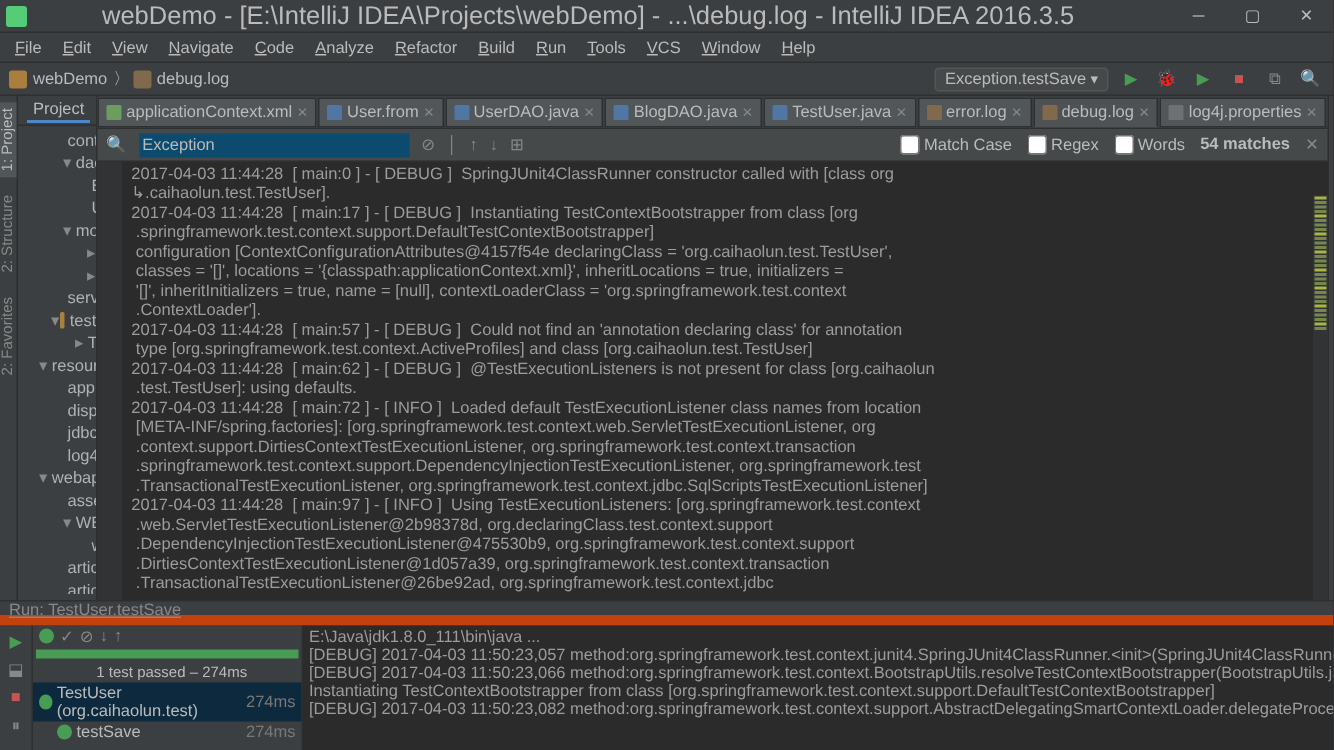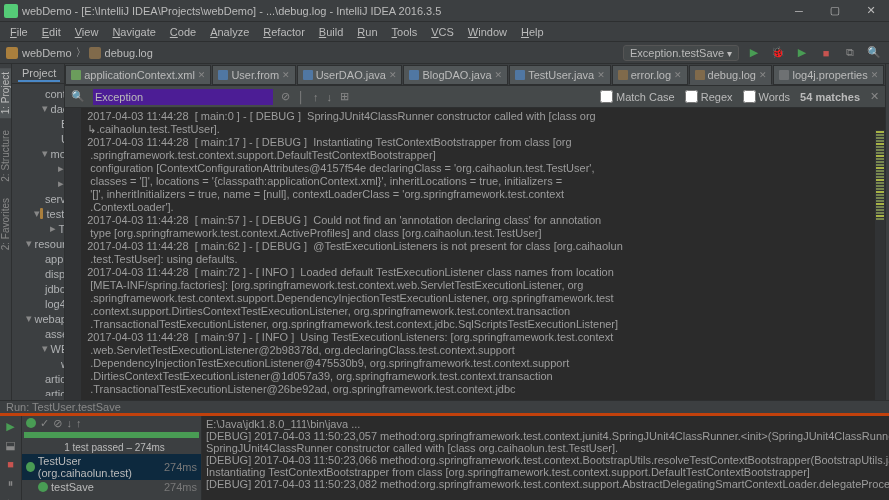--- a/index.html
+++ b/index.html
@@ -1,19 +1,19 @@
 <!DOCTYPE html>
 <html><head>
 <meta charset="utf-8">
 <style>
 * { margin: 0; padding: 0; box-sizing: border-box; font-family: "Segoe UI", Tahoma, sans-serif; font-size: 11px; }
 body { background: #3c3f41; color: #bbbbbb; width: 889px; height: 500px; overflow: hidden; }
 .titlebar { background: #3c3f41; height: 22px; display: flex; align-items: center; padding: 0 4px; border-bottom: 1px solid #2d2f30; }
 .titlebar-icon { width: 14px; height: 14px; margin-right: 4px; display:inline-block; background:#5c7; border-radius:2px; }
-.titlebar-title { flex: 1; color: #bbb; font-size: 11px; }
+.titlebar-title { flex: 1; color: #bbb; font-size: 17px; margin-left: 46px; }
 .win-btns { display: flex; gap: 8px; }
 .win-btn { width: 28px; height: 18px; display: flex; align-items: center; justify-content: center; color: #bbb; cursor: pointer; }
 .menubar { background: #3c3f41; height: 20px; display: flex; align-items: center; padding: 0 4px; gap: 2px; border-bottom: 1px solid #2d2f30; }
 .menu-item { padding: 2px 6px; color: #bbb; cursor: pointer; }
 .navbar { background: #3c3f41; height: 22px; display: flex; align-items: center; padding: 0 6px; border-bottom: 1px solid #2d2f30; }
 .bc-item { color: #bbb; padding: 0 2px; }
 .bc-icon { width:12px; height:12px; display:inline-block; background:#aa7f3d; border-radius:2px; margin-right:2px;}
 .navbar-right { margin-left: auto; display: flex; align-items: center; gap: 6px; }
 .nav-btn { width:18px; height:18px; display:flex; align-items:center; justify-content:center; color:#888; }
 .run-config { background:#45494a; border:1px solid #555; padding:1px 6px; border-radius:3px; color:#bbb; font-size:10px;}
@@ -33,32 +33,32 @@
 .tw { width:10px; display:inline-block; color:#888; }
 .t-icon { width:12px; height:11px; display:inline-block; margin-right:3px; border-radius:1px; }
 .ic-fold { background:#aa7f3d; } .ic-class{ background:#5077a3; border-radius:50%; } .ic-xml{background:#6b9d5c;} .ic-file{background:#6e7173;}
 .editor { flex:1; background:#2b2b2b; display:flex; flex-direction:column; position:relative;}
 .tabs { height:22px; background:#3c3f41; display:flex; align-items:flex-end; border-bottom:1px solid #2d2f30; overflow:hidden;}
 .ed-tab { height:20px; padding:2px 5px; background:#515658; color:#bbb; border:1px solid #2d2f30; margin-right:1px; font-size:10px; display:flex; align-items:center; gap:3px; cursor:pointer; white-space:nowrap;}
 .ed-tab.active { background:#4e5254; border-bottom-color:#4e5254; }
 .tab-close { color:#888; font-size:9px;}
 .tab-ic { width:10px; height:10px; display:inline-block; border-radius:1px;}
 .find-bar { height:22px; background:#45494a; display:flex; align-items:center; padding:0 6px; gap:8px; border-bottom:1px solid #2d2f30; font-size:10px;}
-.find-input { flex:0 0 180px; background:#4c1d95; border:none; color:#bbb; padding:2px;}
-.find-right { margin-left:auto; display:flex; gap:10px; align-items:center;}
+.find-input { flex:0 0 180px; background:#0c4a6e; border:none; color:#bbb; padding:2px;}
+.find-right { margin-left:auto; display:flex; gap:10px; align-items:flex-start;}
 .chk { display:flex; align-items:center; gap:3px; color:#bbb;}
 .matches { color:#bbb; font-weight:bold;}
 .log-area { flex:1; overflow:auto; background:#2b2b2b; font-family:Consolas,monospace; font-size:10px; line-height:13px; padding:2px 0 2px 2px; color:#8a8a8a; position:relative;}
 .gutter { position:absolute; left:0; top:0; width:16px; background:#313335; height:100%; color:#5e6366; text-align:right; padding-right:2px; font-size:9px;}
 .log-line { padding-left:20px; white-space:pre; color:#9c9c9c; }
 .sidebar-right { width:12px; background:#3c3f41; border-left:1px solid #2d2f30;}
 .right-strip { position:absolute; right:0; top:22px; width:10px; bottom:0; background:#313335;}
 .right-strip .mark{ height:2px; margin:1px 1px;}
 .run-panel { height:100px; background:#3c3f41; border-top:1px solid #2d2f30; display:flex; flex-direction:column;}
-.run-header { height:16px; display:flex; align-items:center; padding:0 6px; color:#888; font-size:10px; border-bottom:3px solid #c2410c;}
+.run-header { height:16px; display:flex; align-items:flex-start; padding:0 6px; color:#888; font-size:10px; border-bottom:7px solid #c2410c;text-decoration:underline;}
 .run-body { flex:1; display:flex; }
 .run-gutter{ width:22px; background:#3c3f41; display:flex; flex-direction:column; align-items:center; padding-top:2px; gap:3px; border-right:1px solid #2d2f30;}
 .rg-btn{ width:16px;height:16px; display:flex;align-items:center;justify-content:center; font-size:11px;}
 .test-tree{ width:180px; background:#3c3f41; border-right:1px solid #2d2f30; font-size:10px;}
 .test-bar{ height:6px; background:#499c54; margin:2px; position:relative;}
 .test-summary{ color:#888; font-size:10px; padding-left:6px; height:14px; display:flex; align-items:center;}
 .test-row{ display:flex; align-items:center; padding:1px 4px; color:#bbb; gap:3px;}
 .test-row .time{margin-left:auto; color:#787878;}
 .ok-ic{width:10px;height:10px; background:#499c54; border-radius:50%; display:inline-block;}
 .console{ flex:1; background:#2b2b2b; font-family:Consolas,monospace; font-size:10px; line-height:12px; padding:2px 4px; color:#8a8a8a; overflow:hidden;}
@@ -330,22 +330,22 @@
           <div class="log-line"> configuration [ContextConfigurationAttributes@4157f54e declaringClass = 'org.caihaolun.test.TestUser',</div>
           <div class="log-line"> classes = '[]', locations = '{classpath:applicationContext.xml}', inheritLocations = true, initializers =</div>
           <div class="log-line"> '[]', inheritInitializers = true, name = [null], contextLoaderClass = 'org.springframework.test.context</div>
           <div class="log-line"> .ContextLoader'].</div>
           <div class="log-line">2017-04-03 11:44:28  [ main:57 ] - [ DEBUG ]  Could not find an 'annotation declaring class' for annotation</div>
           <div class="log-line"> type [org.springframework.test.context.ActiveProfiles] and class [org.caihaolun.test.TestUser]</div>
           <div class="log-line">2017-04-03 11:44:28  [ main:62 ] - [ DEBUG ]  @TestExecutionListeners is not present for class [org.caihaolun</div>
           <div class="log-line"> .test.TestUser]: using defaults.</div>
           <div class="log-line">2017-04-03 11:44:28  [ main:72 ] - [ INFO ]  Loaded default TestExecutionListener class names from location</div>
           <div class="log-line"> [META-INF/spring.factories]: [org.springframework.test.context.web.ServletTestExecutionListener, org</div>
+          <div class="log-line"> .context.support.DirtiesContextTestExecutionListener, org.springframework.test.context.transaction</div>
           <div class="log-line"> .springframework.test.context.support.DependencyInjectionTestExecutionListener, org.springframework.test</div>
-          <div class="log-line"> .context.support.DirtiesContextTestExecutionListener, org.springframework.test.context.transaction</div>
           <div class="log-line"> .TransactionalTestExecutionListener, org.springframework.test.context.jdbc.SqlScriptsTestExecutionListener]</div>
           <div class="log-line">2017-04-03 11:44:28  [ main:97 ] - [ INFO ]  Using TestExecutionListeners: [org.springframework.test.context</div>
           <div class="log-line"> .web.ServletTestExecutionListener@2b98378d, org.declaringClass.test.context.support</div>
           <div class="log-line"> .DependencyInjectionTestExecutionListener@475530b9, org.springframework.test.context.support</div>
           <div class="log-line"> .DirtiesContextTestExecutionListener@1d057a39, org.springframework.test.context.transaction</div>
           <div class="log-line"> .TransactionalTestExecutionListener@26be92ad, org.springframework.test.context.jdbc</div>
         </div>
       <div class="right-strip" id="stripe">
           <div class="mark" style="background: rgb(169, 180, 69);"></div>
           <div class="mark" style="background: rgb(119, 134, 79);"></div>
@@ -415,19 +415,18 @@
           <div class="test-row" style="padding-left: 16px;">
             <span class="ok-ic"></span>
             <span>testSave</span>
             <span class="time">274ms</span>
           </div>
         </div>
     </div>
     <div class="console" id="console">
         <div class="con-line">E:\Java\jdk1.8.0_111\bin\java ...</div>
         <div class="con-line">[DEBUG] 2017-04-03 11:50:23,057 method:org.springframework.test.context.junit4.SpringJUnit4ClassRunner.&lt;init&gt;(SpringJUnit4ClassRunner.java:113)</div>
-        <div class="con-line">SpringJUnit4ClassRunner constructor called with [class org.caihaolun.test.TestUser].</div>
         <div class="con-line">[DEBUG] 2017-04-03 11:50:23,066 method:org.springframework.test.context.BootstrapUtils.resolveTestContextBootstrapper(BootstrapUtils.java:78)</div>
         <div class="con-line">Instantiating TestContextBootstrapper from class [org.springframework.test.context.support.DefaultTestContextBootstrapper]</div>
         <div class="con-line">[DEBUG] 2017-04-03 11:50:23,082 method:org.springframework.test.context.support.AbstractDelegatingSmartContextLoader.delegateProcessing(AbstractDelegatingSma</div>
       </div>
   </div>
 </div>
 
 </body></html>

